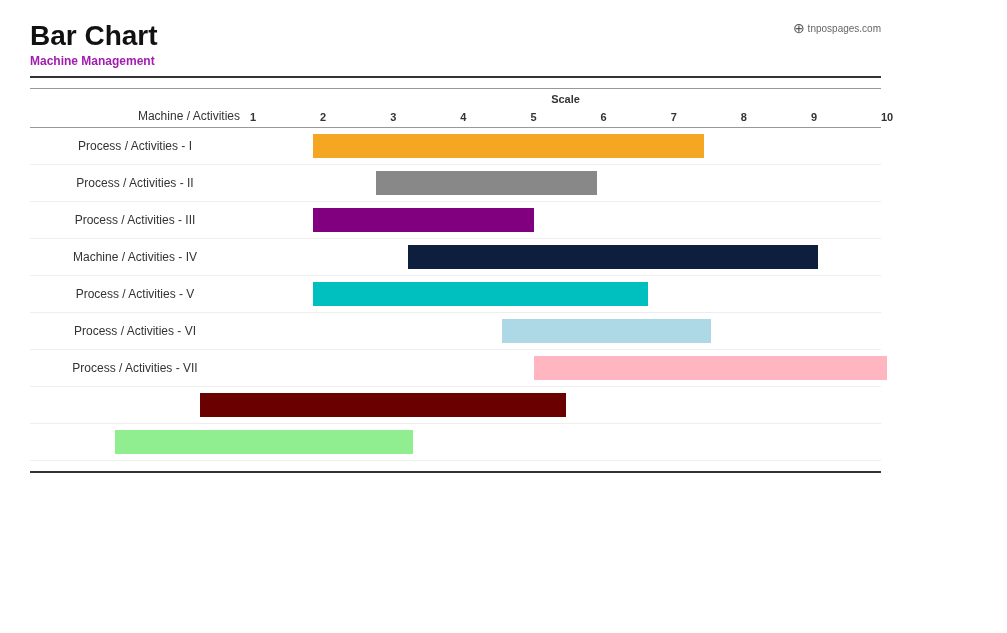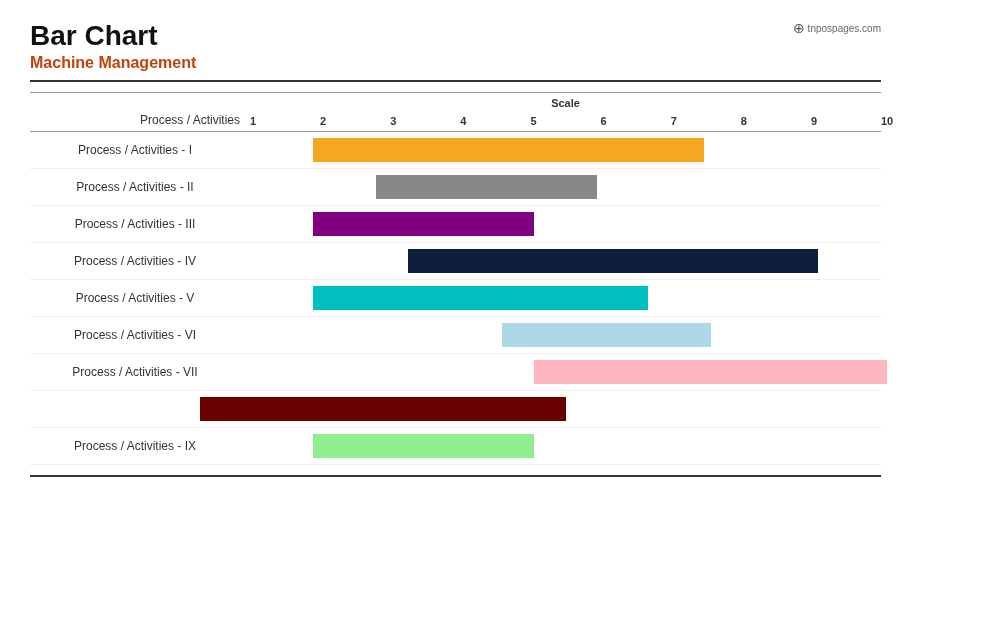--- a/index.html
+++ b/index.html
@@ -21,23 +21,23 @@
       border-bottom: 2px solid #333;
       padding-bottom: 8px;
       margin-bottom: 10px;
     }
     .title {
       font-size: 28px;
       font-weight: bold;
       color: #111;
     }
     .subtitle {
-      font-size: 16px;
+      font-size: 12px;
       font-weight: bold;
-      color: #c2410c;
+      color: #a21caf;
       margin-top: 2px;
     }
     .watermark {
       position: absolute;
       top: 20px;
       right: 30px;
       font-size: 10px;
       color: #666;
       display: flex;
       align-items: center;
@@ -134,21 +134,21 @@
   </div>
 
   <div class="watermark">
     <span class="watermark-icon">⊕</span>
     <span>tnpospages.com</span>
   </div>
 
   <div class="chart-area" id="chart-area">
 
     <div class="chart-header-row">
-      <div class="label-col">Process / Activities</div>
+      <div class="label-col">Machine / Activities</div>
       <div class="scale-col">
         <div class="scale-label">Scale</div>
         <div class="scale-ticks" id="scale-ticks">
             <span class="scale-tick">1</span>
             <span class="scale-tick">2</span>
             <span class="scale-tick">3</span>
             <span class="scale-tick">4</span>
             <span class="scale-tick">5</span>
             <span class="scale-tick">6</span>
             <span class="scale-tick">7</span>
@@ -172,21 +172,21 @@
             <div class="bar" style="left: 20%; width: 35%; background-color: rgb(136, 136, 136);"></div>
           </div>
         </div>
         <div class="data-row">
           <div class="row-label">Process / Activities - III</div>
           <div class="bar-area">
             <div class="bar" style="left: 10%; width: 35%; background-color: rgb(128, 0, 128);"></div>
           </div>
         </div>
         <div class="data-row">
-          <div class="row-label">Process / Activities - IV</div>
+          <div class="row-label">Machine / Activities - IV</div>
           <div class="bar-area">
             <div class="bar" style="left: 25%; width: 65%; background-color: rgb(13, 31, 60);"></div>
           </div>
         </div>
         <div class="data-row">
           <div class="row-label">Process / Activities - V</div>
           <div class="bar-area">
             <div class="bar" style="left: 10%; width: 53%; background-color: rgb(0, 191, 191);"></div>
           </div>
         </div>
@@ -201,21 +201,20 @@
           <div class="bar-area">
             <div class="bar" style="left: 45%; width: 56%; background-color: rgb(255, 182, 193);"></div>
           </div>
         </div>
         <div class="data-row">
           <div class="bar-area">
             <div class="bar" style="left: 20%; width: 43%; background-color: rgb(107, 0, 0);"></div>
           </div>
         </div>
         <div class="data-row">
-          <div class="row-label">Process / Activities - IX</div>
           <div class="bar-area">
             <div class="bar" style="left: 10%; width: 35%; background-color: rgb(144, 238, 144);"></div>
           </div>
         </div>
       </div>
 
   </div>
 
   <div class="footer-line"></div>
 

